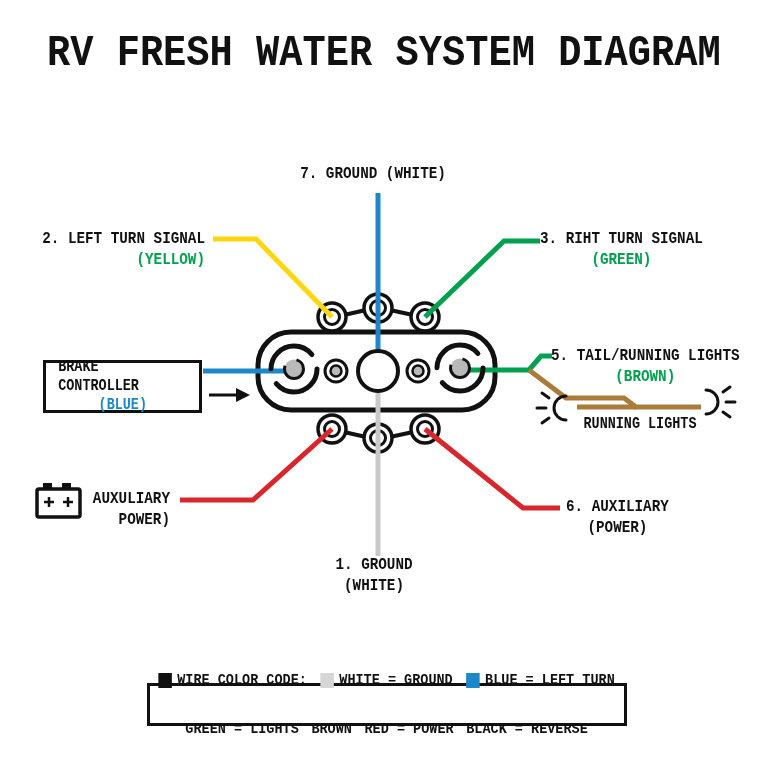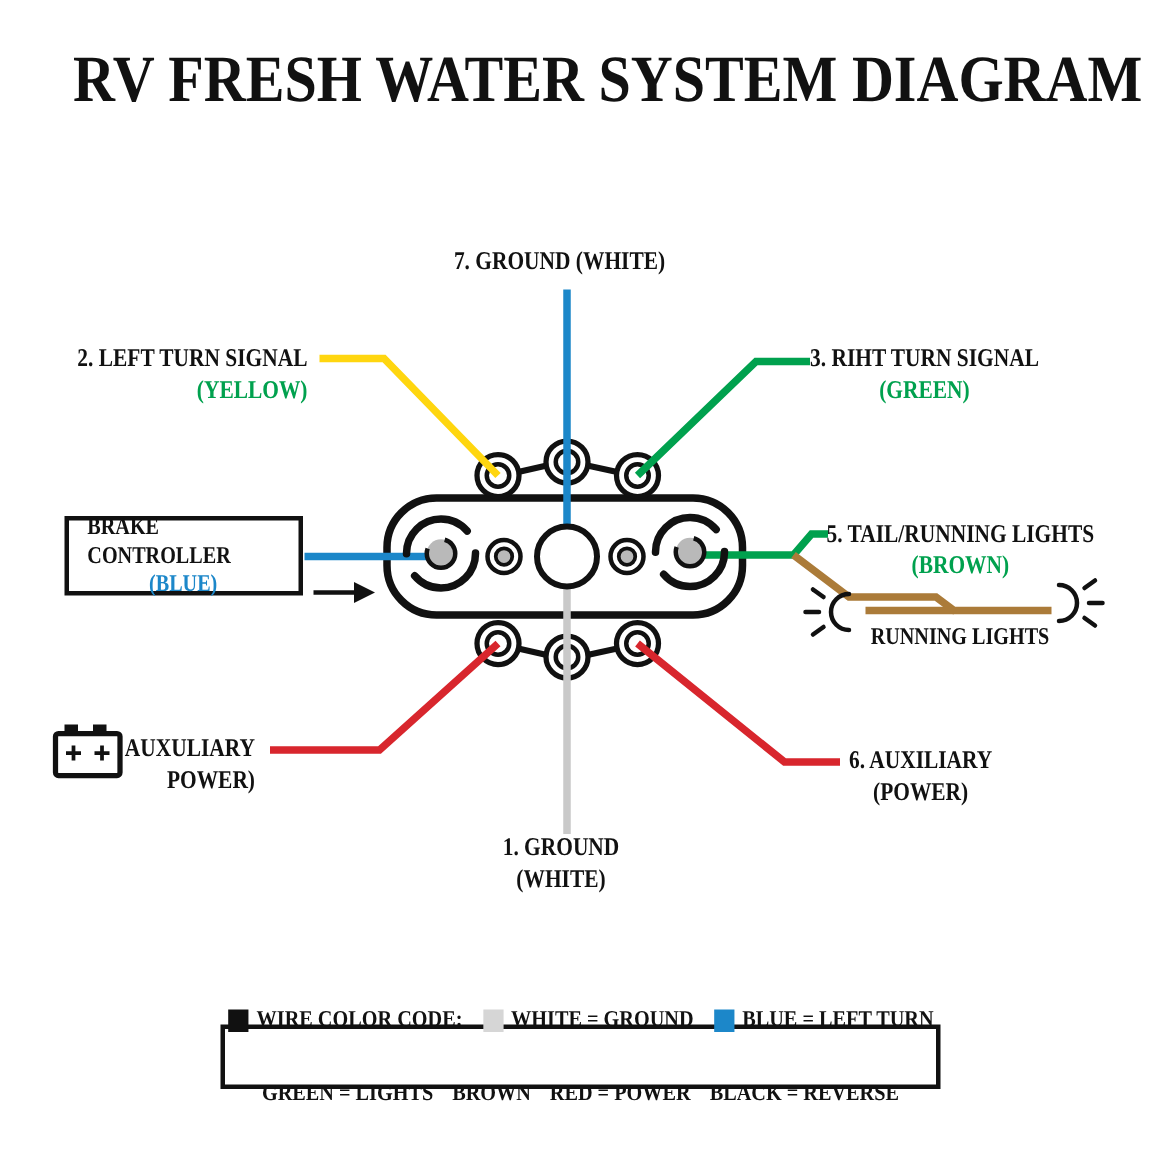--- a/index.html
+++ b/index.html
@@ -1,29 +1,29 @@
 <!DOCTYPE html>
 <html><head>
 <meta charset="utf-8">
 <style>
   html,body{margin:0;padding:0;background:#ffffff;}
   #stage{position:relative;width:768px;height:768px;background:#ffffff;overflow:hidden;
-         font-family:Liberation Serif, serif;color:#111;}
+         font-family:Liberation Mono, monospace;color:#111;}
   svg{position:absolute;left:0;top:0;}
   .lbl{position:absolute;font-weight:bold;font-size:17px;line-height:1.24;white-space:nowrap;}
   .cond{transform:scaleX(0.84);}
   .o-l{transform-origin:left top;}
   .o-r{transform-origin:right top;}
   .o-c{transform-origin:center top;}
   .ta-r{text-align:right;}
   .ta-c{text-align:center;}
   #title{left:0;right:0;top:26px;text-align:center;font-size:44px;letter-spacing:0px;}
   #title .cond{display:inline-block;transform:scaleX(0.88);}
   .sub{display:block;}
-  #brake-box{position:absolute;left:43px;top:344px;width:153px;height:47px;border:3px solid #111;
+  #brake-box{position:absolute;left:43px;top:360px;width:153px;height:47px;border:3px solid #111;
              display:flex;flex-direction:column;align-items:center;justify-content:center;
              font-weight:bold;font-size:16px;line-height:1.2;background:#fff;}
   #legend-box{position:absolute;left:147px;top:683px;width:474px;height:37px;border:3px solid #111;
               display:flex;flex-direction:column;align-items:center;justify-content:center;
               font-weight:bold;font-size:15px;background:#fff;gap:32px;}
   .leg-row{display:flex;align-items:center;gap:15px;transform:scaleX(0.9);transform-origin:center center;}
   .leg-item{display:flex;align-items:center;gap:6px;white-space:nowrap;}
   .swatch{width:15px;height:15px;display:inline-block;}
   .leg2{gap:14px;margin-top:0px;}
 </style>

